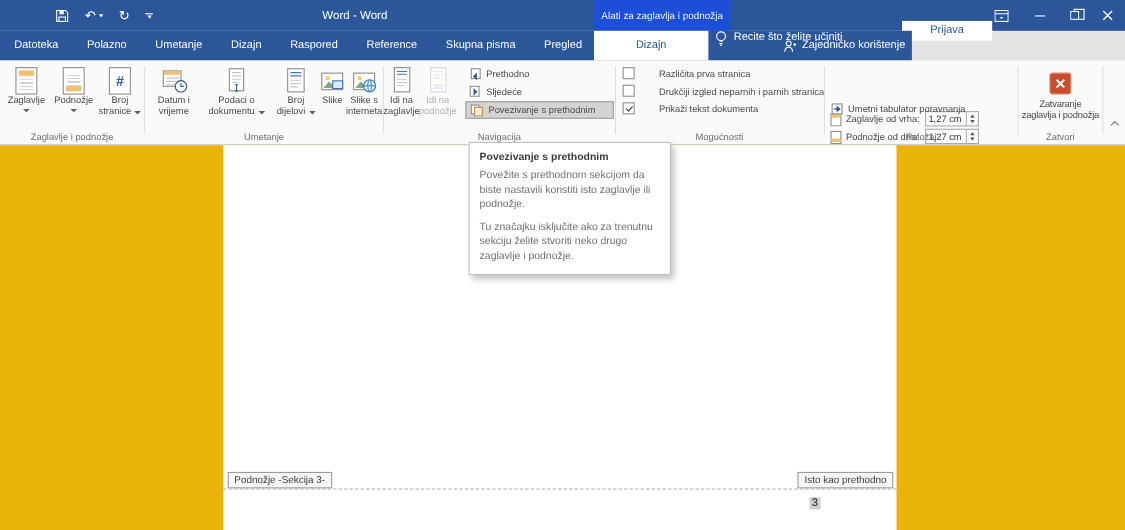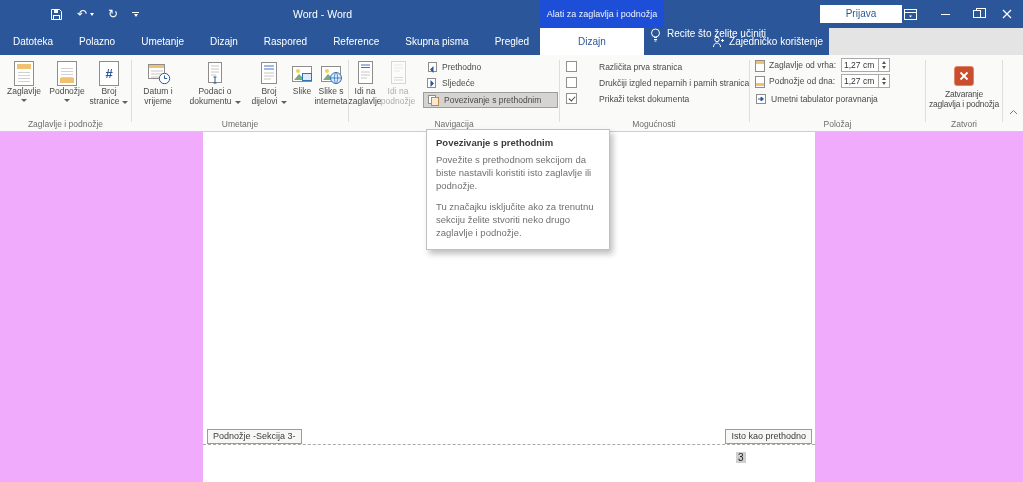--- a/index.html
+++ b/index.html
@@ -9,21 +9,21 @@
   
   .titlebar { position:absolute; left:0; top:0; width:1023px; height:28px; background:#2b579a; }
   .qat { position:absolute; left:50px; top:0; height:28px; display:flex; align-items:center; gap:14px; }
   .qatbtn { display:flex; align-items:center; color:#fff; }
   .glyph { font-size:12px; color:#fff; line-height:1; }
   .caret-w { width:0; height:0; border-left:2.5px solid transparent; border-right:2.5px solid transparent; border-top:3px solid #fff; display:inline-block; margin-left:3px; }
   .qat-more { display:flex; flex-direction:column; align-items:center; gap:1px; }
   .qat-more .bar { width:7px; border-top:1px solid #fff; }
   .apptitle { position:absolute; left:293px; top:0; line-height:28px; font-size:10.5px; color:#fff; }
   .ctxstrip { position:absolute; left:540px; width:124px; top:0; height:28px; background:#1d4ed8; color:#eef3fb; font-size:9px; text-align:center; line-height:28px; white-space:nowrap; }
-  .signin { position:absolute; left:820px; top:5px; width:82px; height:18px; background:#fff; color:#2b579a; font-size:10px; text-align:center; line-height:18px; }
+  .signin { position:absolute; left:820px; top:19px; width:82px; height:18px; background:#fff; color:#2b579a; font-size:10px; text-align:center; line-height:18px; }
   .winbtn { position:absolute; top:0; width:30px; height:28px; display:flex; align-items:center; justify-content:center; }
   .win-min { width:9px; border-top:1px solid #fff; }
   .win-restore { width:8px; height:8px; border:1px solid #fff; position:relative; background:#2b579a; }
   .win-restore::before { content:""; position:absolute; top:-3px; left:2px; width:8px; height:8px; border:1px solid #fff; }
   .win-restore::after { content:""; position:absolute; inset:0; background:#2b579a; }
 
   
   .tabrow { position:absolute; top:28px; left:0; width:829px; height:27px; background:#2b579a; display:flex; }
   .tab { line-height:27px; padding:0 13px; font-size:10px; color:#fff; white-space:nowrap; }
   .ctxtab { position:absolute; left:540px; width:104px; top:0; height:27px; background:#fff; color:#2b579a; font-size:10px; text-align:center; line-height:27px; }
@@ -41,21 +41,21 @@
   .caret { width:0; height:0; border-left:3px solid transparent; border-right:3px solid transparent; border-top:3.5px solid #5f5f5f; display:inline-block; }
   .bigbtn > .caret { margin-top:3px; }
   .inlinecaret { margin-left:3px; }
   .disabled { color:#b1afac; }
   .disabled svg { opacity:.45; }
   .smallbtn { position:absolute; height:15px; display:flex; align-items:center; gap:4px; font-size:8.5px; color:#4a4a4a; padding:0 3px; white-space:nowrap; }
   .smallbtn.hl { background:#d6d4d2; border:1px solid #9e9c9a; height:16px; }
   .chkrow { position:absolute; display:flex; align-items:center; gap:22px; font-size:8.5px; color:#4a4a4a; white-space:nowrap;justify-content:space-between; }
   .chk { width:11px; height:11px; border:1px solid #919191; background:#fff; position:relative; flex:none; }
   .chk.on::after { content:""; position:absolute; left:2px; top:2px; width:5px; height:3px; border-left:1.5px solid #3f3f3f; border-bottom:1.5px solid #3f3f3f; transform:rotate(-48deg); }
-  .spinrow { position:absolute; display:flex; align-items:center; font-size:8.5px; color:#4a4a4a; white-space:nowrap; }
+  .spinrow { position:absolute; display:flex; align-items:center; font-size:8.5px; color:#4a4a4a; white-space:nowrap;margin-top:43px; }
   .spininput { width:38px; height:14px; border:1px solid #acaaa8; background:#fff; font-size:8.5px; font-family:inherit; padding:0 2px; color:#333; }
   .spinbtn { width:11px; height:14px; border:1px solid #acaaa8; border-left:none; background:#fdfdfd; display:flex; flex-direction:column; align-items:center; justify-content:center; gap:2px; }
   .tri-up { width:0; height:0; border-left:2.5px solid transparent; border-right:2.5px solid transparent; border-bottom:3px solid #555; }
   .tri-down { width:0; height:0; border-left:2.5px solid transparent; border-right:2.5px solid transparent; border-top:3px solid #555; }
   .closeicon { width:20px; height:20px; background:#c84e2d; border:1px solid #e0836a; border-radius:3px; display:flex; align-items:center; justify-content:center; }
   .chevron { position:absolute; left:1001px; top:48px; width:24px; height:18px; display:flex; align-items:center; justify-content:center; }
 
   
   .docicon { width:20px; height:25px; background:#fff; border:1px solid #908e8c; position:relative; }
   .docicon .band-top { position:absolute; top:2px; left:2px; right:2px; height:5px; background:#f0c173; }
@@ -63,21 +63,21 @@
   .docicon .graylines { position:absolute; top:10px; left:3px; right:3px; height:10px;
       background:repeating-linear-gradient(#d4d2d0 0 1px, transparent 1px 3px); }
   .hashicon { width:20px; height:25px; background:#fff; border:1px solid #908e8c; color:#2b579a; font-size:13px; font-weight:bold; display:flex; align-items:center; justify-content:center; }
 
   
   .tooltip { position:absolute; left:426px; top:129px; width:184px; background:#fff; border:1px solid #c3c1bf; box-shadow:3px 4px 6px rgba(0,0,0,.25); padding:7px 9px 0 9px; z-index:20; font-size:9.5px; }
   .tt-title { font-weight:bold; color:#3b3b3b; margin-bottom:6px; }
   .tt-p { color:#707070; line-height:1.35; margin-bottom:9px; }
 
   
-  .docarea { position:absolute; top:132px; left:0; width:1023px; height:350px; background:#f0abfc; }
+  .docarea { position:absolute; top:132px; left:0; width:1023px; height:350px; background:#eab308; }
   .page { position:absolute; left:203px; width:612px; top:0; bottom:0; background:#fff; }
   .dashline { position:absolute; left:203px; width:612px; top:312px; border-top:1px dashed #a9a9a9; }
   .ftag { position:absolute; top:297px; height:15px; line-height:13px; background:#f7f7f6; border:1px solid #9d9b99; font-size:9px; color:#3c3c3c; padding:0 5px; white-space:nowrap; z-index:5; }
   .pagenum { position:absolute; left:736px; top:320px; font-size:10px; color:#1a1a1a; background:#cfcfcf; padding:0 2px; }
 </style>
 </head>
 <body>
 
 <div class="titlebar">
   <div class="qat">

